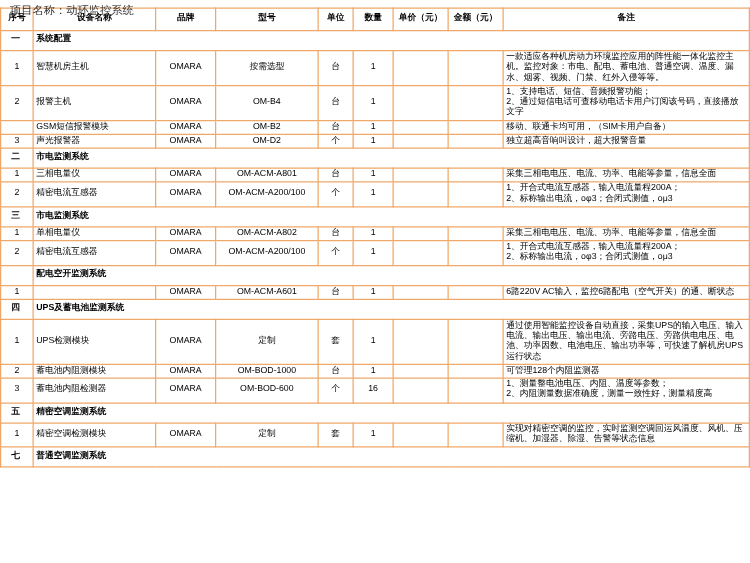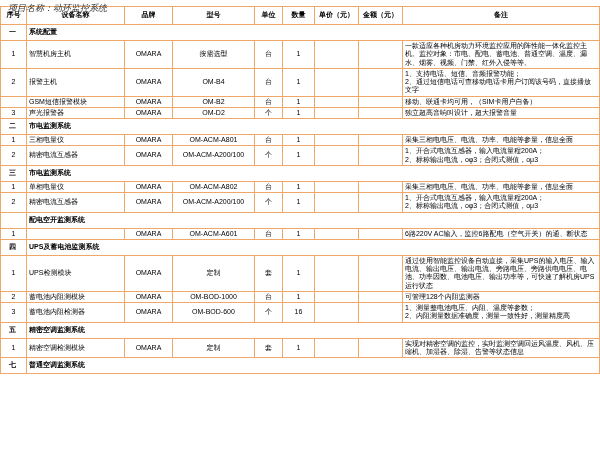--- a/index.html
+++ b/index.html
@@ -22,21 +22,20 @@
   }
   .doc-title {
     position: absolute;
     top: -4px;
     left: 8px;
     font-size: 9px;
     color: #333333;
     white-space: nowrap;
     overflow: hidden;
     height: 10px;
-    font-style: italic;
   }
   table.grid {
     border-collapse: collapse;
     table-layout: fixed;
     width: 600px;
     margin-top: 6px;
   }
   table.grid td, table.grid th {
     border: 1px solid #f0a868;
     font-size: 7px;

